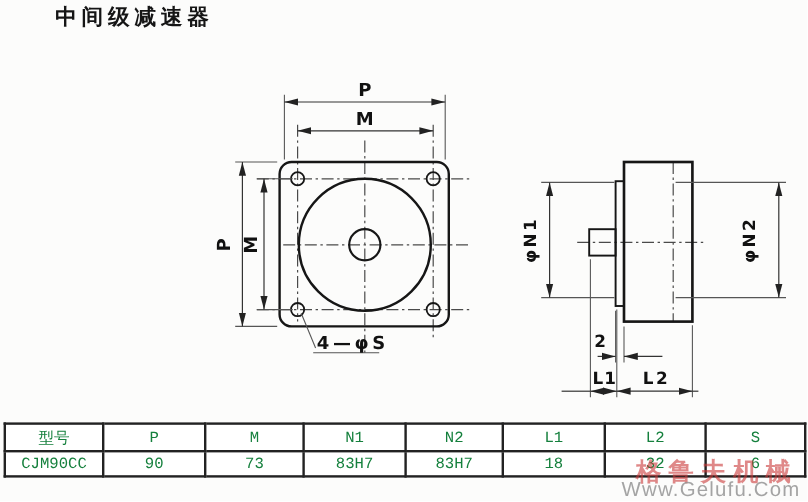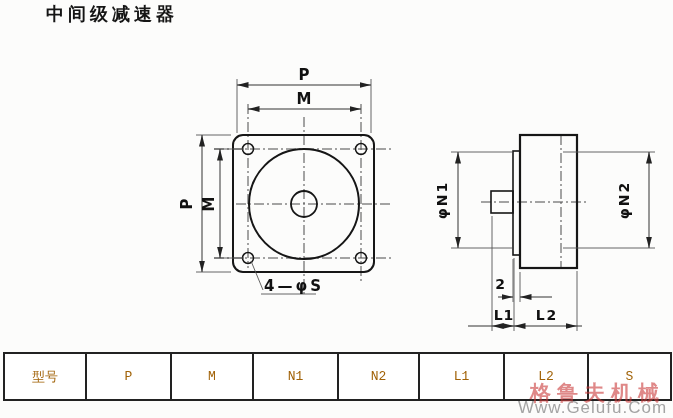--- a/index.html
+++ b/index.html
@@ -12,22 +12,22 @@
   .outline{fill:none;stroke:#161616;}
   .cl{fill:none;stroke:#4a4a4a;stroke-width:1;stroke-dasharray:10 3 2 3;}
   .ext{fill:none;stroke:#555;stroke-width:0.9;}
   .dim{fill:none;stroke:#333;stroke-width:1;}
   .dimlbl{font-size:15px;}
   .dimlbl-sm{font-size:14px;}
   
   .spec-table{position:absolute;left:3px;top:352px;width:667px;border-collapse:collapse;
               table-layout:fixed;background:#fff;}
   .spec-table td,.spec-table th{border:2px solid #222;text-align:center;vertical-align:middle;
-              padding:12px;font-family:"Liberation Mono", monospace;font-size:13px;
-              font-weight:400;color:#a16207;overflow:hidden;white-space:nowrap;}
+              padding:0;font-family:"Liberation Mono", monospace;font-size:13px;
+              font-weight:400;color:#15803d;overflow:hidden;white-space:nowrap;}
   .spec-table th{height:21px;}
   .spec-table td{height:19px;}
   .th-model{font-family:"Liberation Sans", sans-serif;font-size:15px;font-weight:400;}
   
   .wm-cn{position:absolute;left:530px;top:379px;font-size:21px;font-weight:700;
          letter-spacing:6px;z-index:6;pointer-events:none;}
   .wm-url{position:absolute;left:518px;top:398px;font-size:17px;letter-spacing:1px;
           z-index:6;pointer-events:none;font-family:"Liberation Sans", sans-serif;}
 </style>
 </head>
@@ -137,19 +137,29 @@
         <th>P</th>
         <th>M</th>
         <th>N1</th>
         <th>N2</th>
         <th>L1</th>
         <th>L2</th>
         <th>S</th>
       </tr>
     </thead>
     <tbody>
+      <tr>
+        <td>CJM90CC</td>
+        <td>90</td>
+        <td>73</td>
+        <td>83H7</td>
+        <td>83H7</td>
+        <td>18</td>
+        <td>32</td>
+        <td>6</td>
+      </tr>
     </tbody>
   </table>
 
   <div class="wm-cn" style="color: rgba(201, 57, 57, 0.6);">格鲁夫机械</div>
   <div class="wm-url" style="color: rgba(148, 148, 148, 0.85); text-align: center;">Www.Gelufu.Com</div>
 
 </div>
 
 </body></html>

